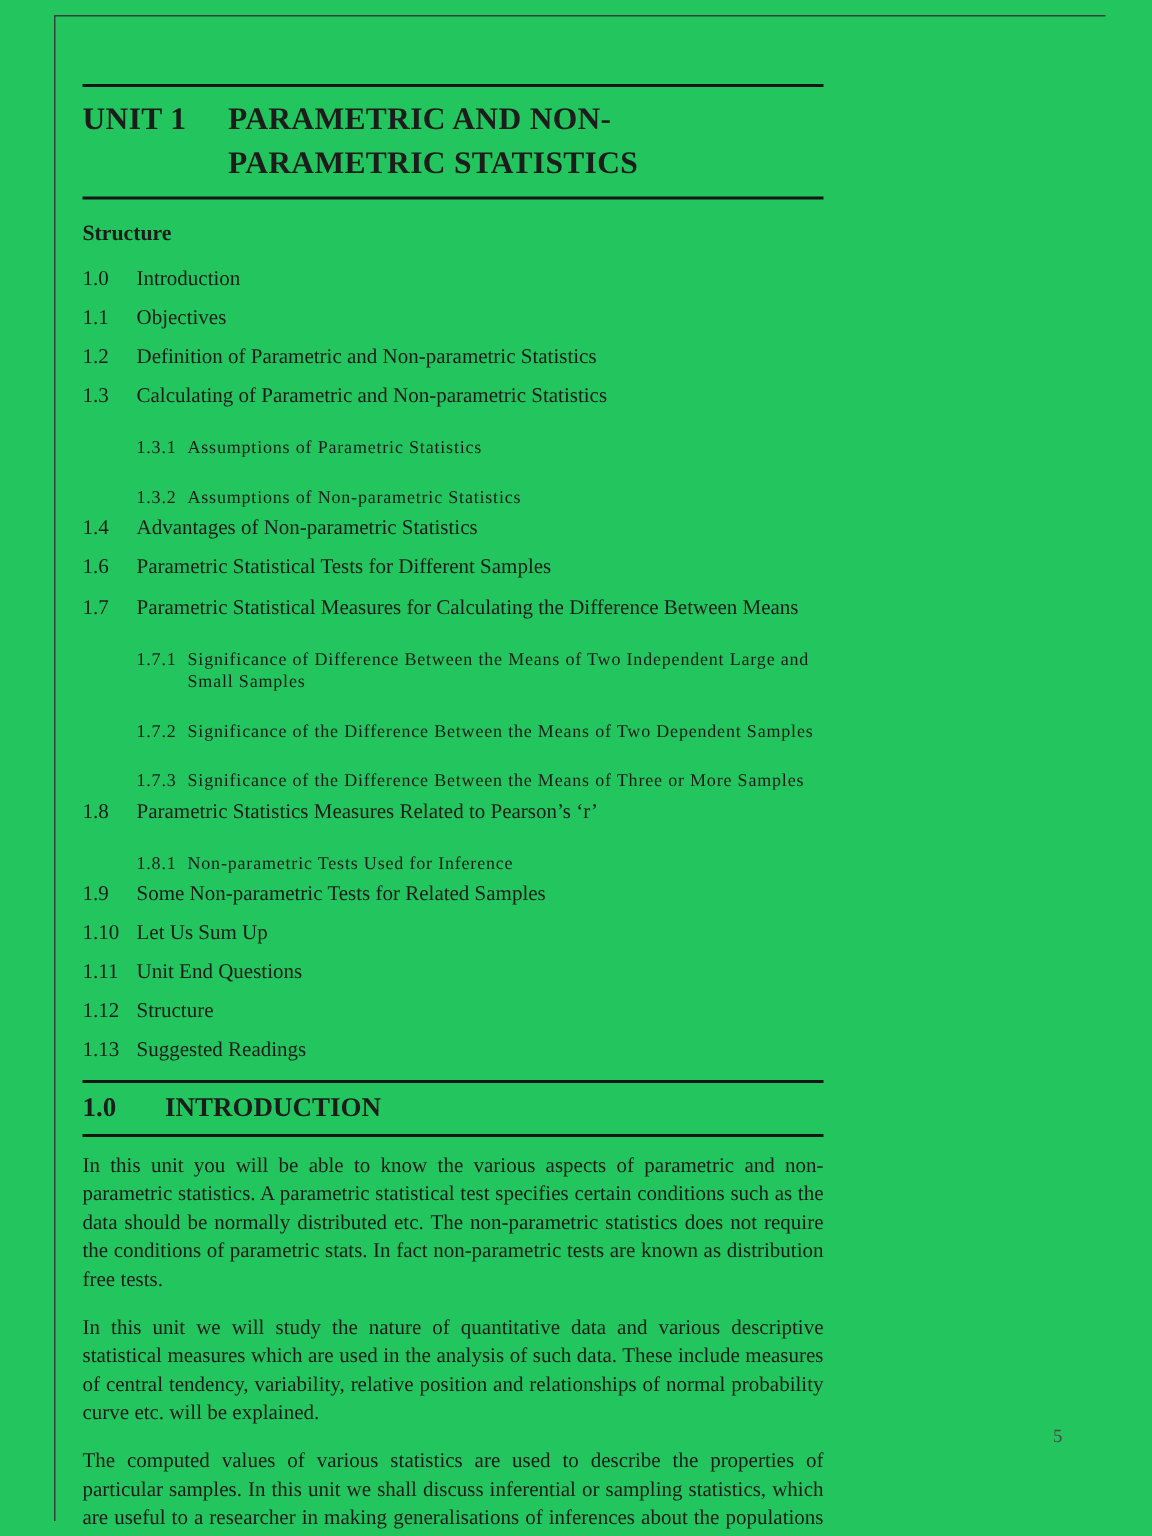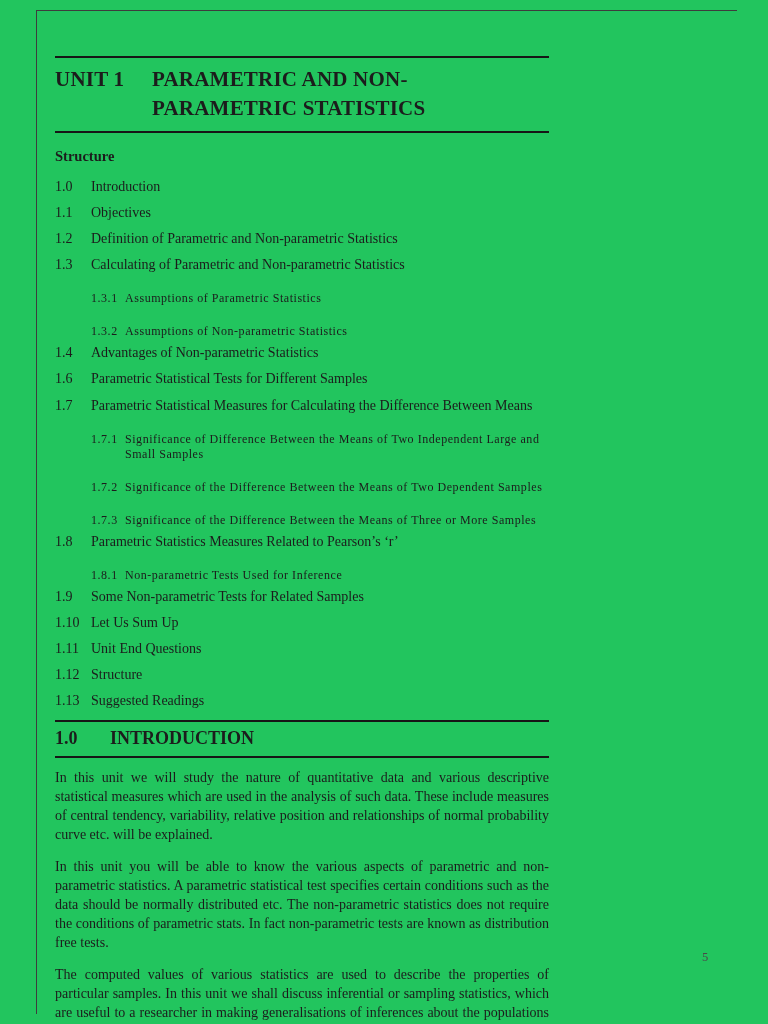--- a/index.html
+++ b/index.html
@@ -188,22 +188,22 @@
     <div class="section-block">
       <div class="rule"></div>
       <div class="section-head">
         <span class="num">1.0</span>
         <span>INTRODUCTION</span>
       </div>
       <div class="rule"></div>
     </div>
 
     <div class="body-text">
+      <p>In this unit you will be able to know the various aspects of parametric and non-parametric statistics. A parametric statistical test specifies certain conditions  such as the data should be normally distributed etc.  The non-parametric statistics does not require the conditions of parametric stats.  In fact non-parametric tests are known as distribution free tests.</p>
       <p>In this unit we will study the nature of quantitative data and various descriptive statistical measures which are used in the analysis of such data. These include measures of central tendency, variability, relative position and relationships of normal probability curve etc. will be explained.</p>
-      <p>In this unit you will be able to know the various aspects of parametric and non-parametric statistics. A parametric statistical test specifies certain conditions  such as the data should be normally distributed etc.  The non-parametric statistics does not require the conditions of parametric stats.  In fact non-parametric tests are known as distribution free tests.</p>
       <p>The computed values of various statistics are used to describe the properties of particular samples. In this unit we shall discuss inferential or sampling statistics, which are useful to a researcher in making generalisations of inferences about the populations from the observations of the characteristics of samples.</p>
       <p>For making inferences about various population values (parameters), we generally</p>
     </div>
 
   </div>
 
   <div class="page-num">5</div>
 </div>
 
 </body></html>

